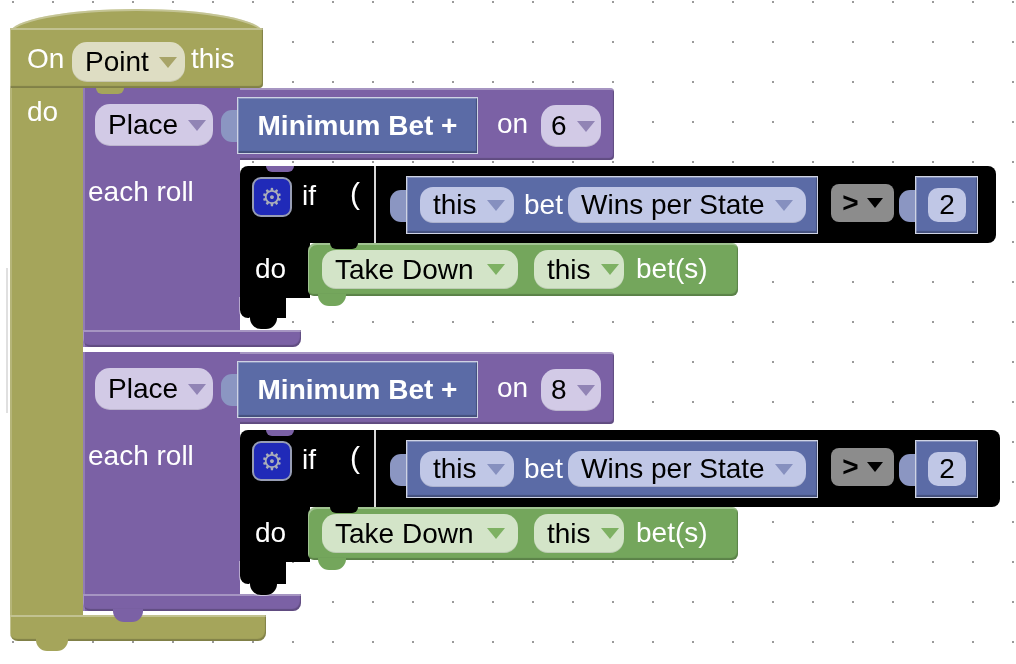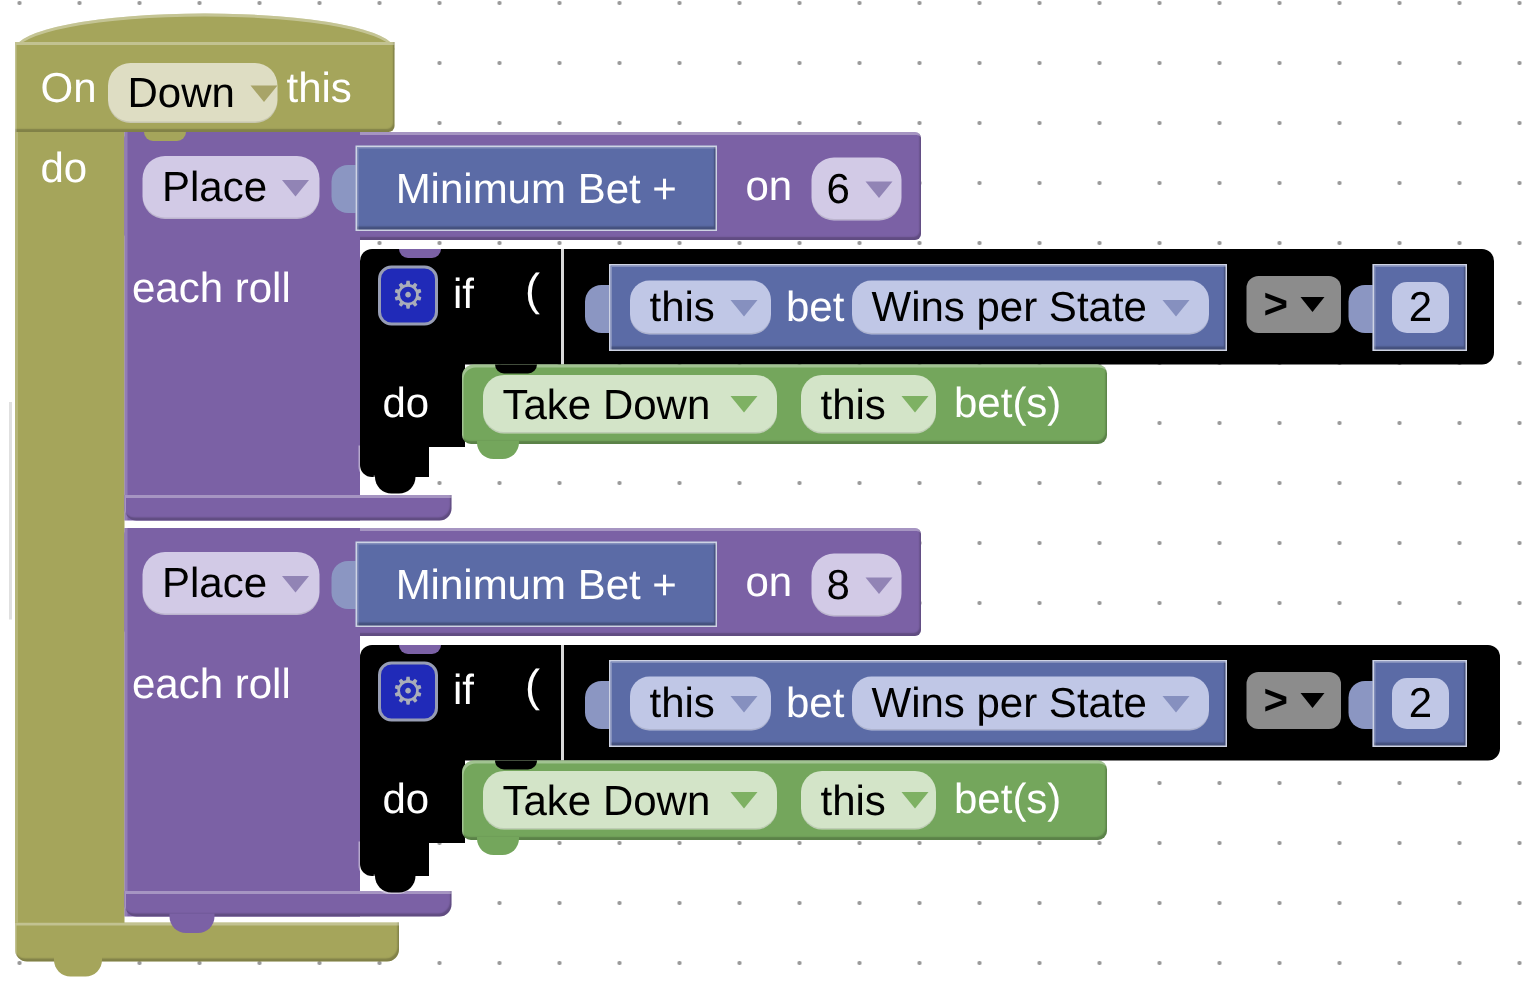--- a/index.html
+++ b/index.html
@@ -12,21 +12,21 @@
   }
   .b{position:absolute;box-sizing:border-box;}
   .stack{position:absolute;left:0;width:1016px;height:340px;}
   .lbl{position:absolute;color:#fff;font-size:28px;line-height:40px;white-space:nowrap;}
   .bev{box-shadow:inset 1px 2px 0 rgba(255,255,255,.33), inset -1px -2px 1px rgba(0,0,0,.22);}
   .olive{background:#a5a55b;}
   .purple{background:#7b61a5;}
   .green{background:#74a65c;}
   .black{background:#000;}
   .slate{background:#5b6ba6;border:1px solid rgba(255,255,255,.7);
-         box-shadow:inset 1px 1px 0 rgba(255,255,255,.25), inset -1px -2px 1px rgba(0,0,0,.25);}
+         box-shadow:inset 1px 1px 0 rgba(255,255,255,.25), inset -1px -2px 1px rgba(0,0,0,.25);font-weight:bold;}
   .fld{position:absolute;display:flex;align-items:center;justify-content:space-between;
        gap:10px;padding:0 13px;font-size:28px;color:#000;box-sizing:border-box;
        box-shadow:inset 0 -1px 0 rgba(0,0,0,.10);}
   .r14{border-radius:15px;}
   .tri{width:0;height:0;border-left:9px solid transparent;border-right:9px solid transparent;
        border-top:11px solid #000;flex:none;}
   .ltab{position:absolute;width:20px;height:32px;background:#8b96c2;border-radius:11px 0 0 11px;}
   .notch{position:absolute;width:28px;height:6px;border-radius:0 0 8px 8px;}
   .tab{position:absolute;border-radius:0 0 11px 11px;}
   .gear{position:absolute;width:36px;height:36px;border-radius:9px;background:#202ab8;
@@ -46,21 +46,21 @@
 
   <div>
     <div class="b olive" style="left:10px;top:9px;width:253px;height:24px;border-radius:126px 126px 0 0 / 24px 24px 0 0;box-shadow:inset 0 2px 0 rgba(255,255,255,.35);"></div>
     <div class="b olive bev" style="left:10px;top:28px;width:253px;height:60px;border-radius:0 0 4px 0;"></div>
     <div class="b olive" style="left:10px;top:88px;width:73px;height:529px;box-shadow:inset 2px 0 0 rgba(255,255,255,.18);"></div>
     <div class="b olive bev" style="left:10px;top:615px;width:256px;height:26px;border-radius:0 0 8px 8px;"></div>
     <div class="tab olive" style="left:36px;top:638px;width:32px;height:13px;"></div>
 
     <span class="lbl" style="left:27px;top:39px;">On</span>
     <div class="fld r14" style="left:72px;top:42px;width:113px;height:40px;background:#deddc3;">
-      <span>Down</span>
+      <span>Point</span>
       <span class="tri" style="border-top-color:#a8a468;"></span>
     </div>
     <span class="lbl" style="left:191px;top:39px;">this</span>
     <span class="lbl" style="left:27px;top:92px;">do</span>
   </div>
 
   <div class="b" style="left:6px;top:268px;width:2px;height:145px;background:#e0e0e0;"></div>
 
   <div class="notch olive" style="left:96px;top:88px;z-index:3;"></div>
 

